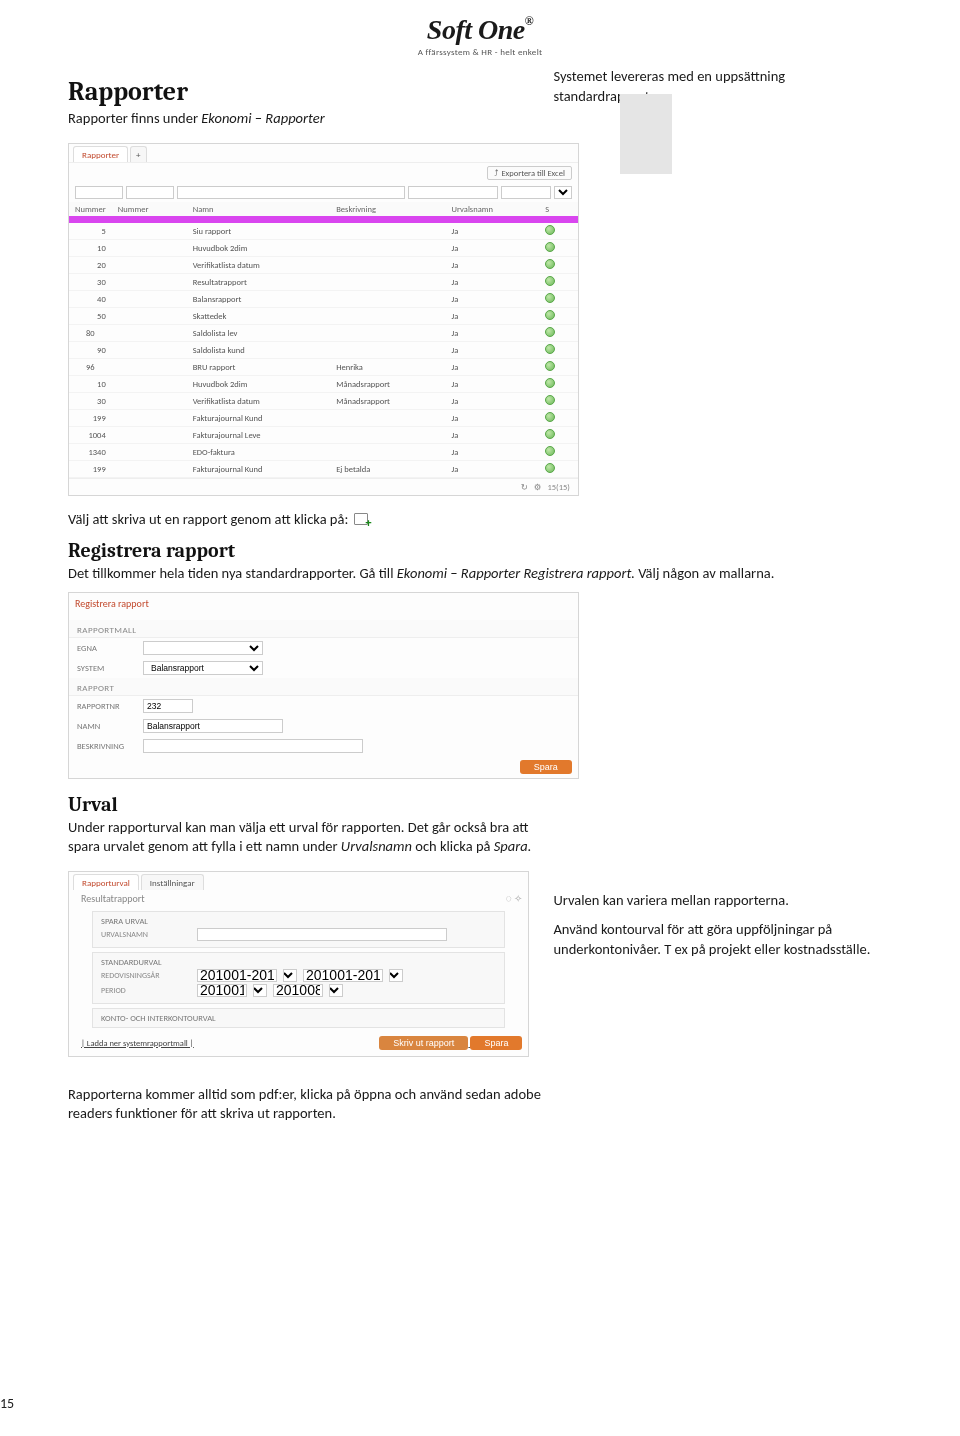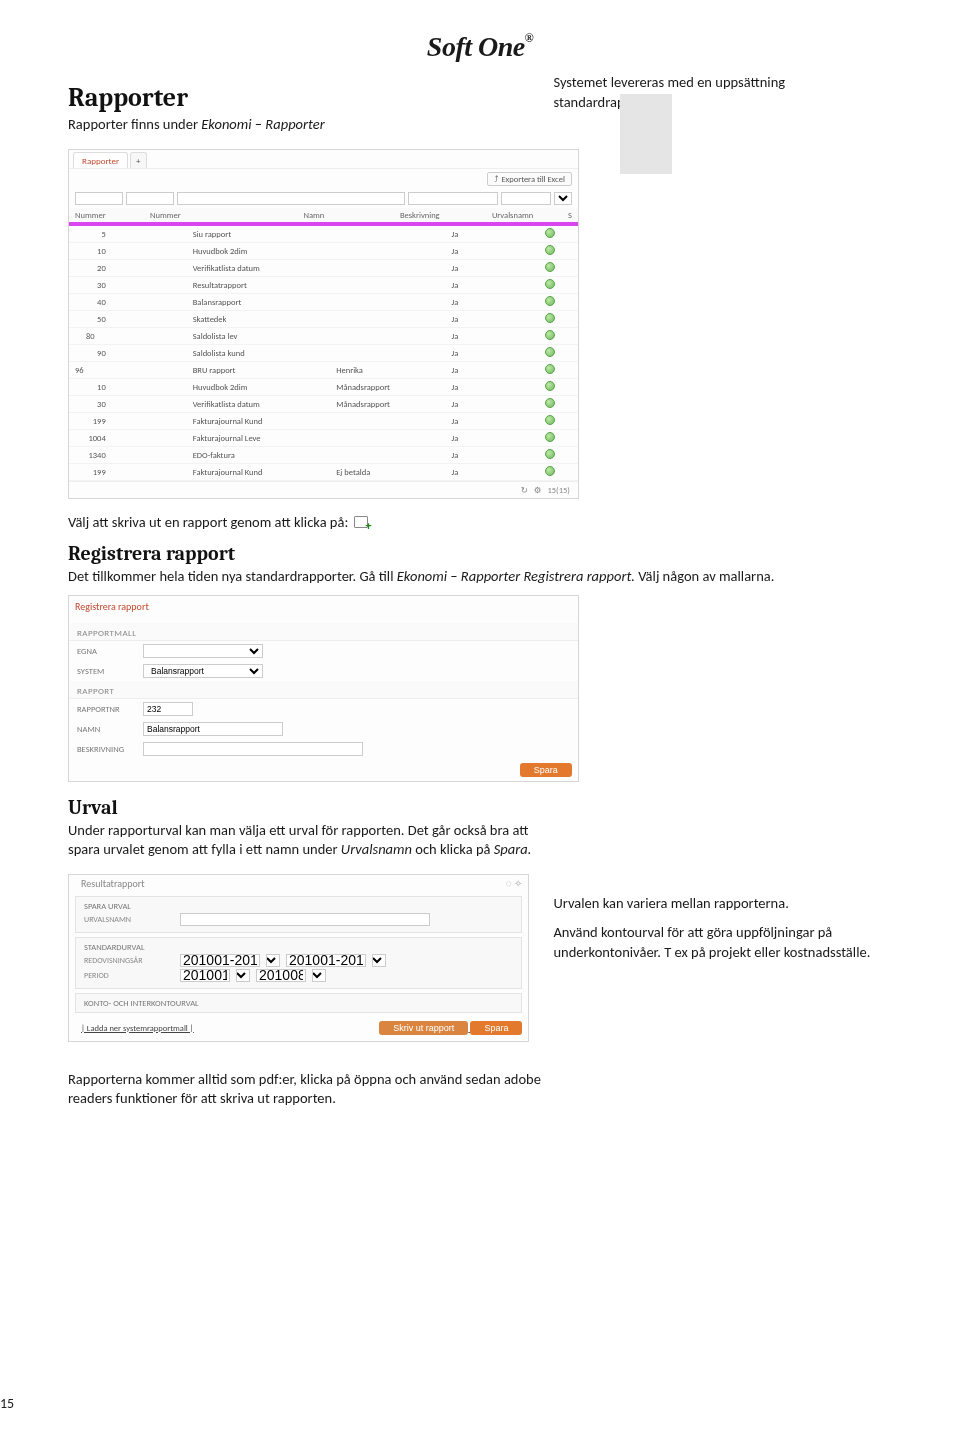--- a/index.html
+++ b/index.html
@@ -16,21 +16,20 @@
     text-align: center;
     padding: 14px 0 6px 0;
   }
   .logo-main {
     font-family: Georgia, serif;
     font-size: 28px;
     font-weight: bold;
     font-style: italic;
     color: #1a1a1a;
     letter-spacing: -0.5px;
-    margin-top: 17px;
   }
   .logo-main sup { font-size: 12px; vertical-align: top; }
   .logo-sub {
     font-size: 9px;
     color: #555;
     letter-spacing: 0.3px;
   }
   .content {
     padding: 0 68px 40px 68px;
   }
@@ -125,25 +124,25 @@
     background:#fff;
   }
   .mock .filter-row select {
     border: 1px solid #ccc;
     height: 13px;
     font-size: 8px;
     background:#fff;
   }
   .mock table { width:100%; border-collapse: collapse; font-size:8.5px;}
   .mock th {
-    text-align: right;
+    text-align: left;
     font-weight: normal;
     color:#666;
     padding: 2px 6px;
-    border-bottom: 4px solid #d946ef;
+    border-bottom: 7px solid #d946ef;
     background: #fafafa;
   }
   .mock td {
     padding: 2px 6px;
     border-bottom: 1px solid #f3f3f3;
     color:#555;
   }
   .mock .run-ico {
     display:inline-block; width:10px; height:10px;
     border-radius:50%;
@@ -201,21 +200,21 @@
   .btn-orange {
     background:#e2792c; color:#fff;
     border:none; padding:2px 14px;
     font-size:9px; border-radius:3px;
   }
   
   .grey-panel {
     background:#f8f8f8;
     border:1px solid #e3e3e3;
     padding:4px 8px;
-    margin:4px 6px;
+    margin:4px 23px;
     font-size:8.5px;
     color:#777;
   }
   .grey-panel .row { display:flex; align-items:center; gap:6px; margin:2px 0;}
   .grey-panel .lbl { width:90px; font-size:8px; text-transform:uppercase; color:#888;}
   .grey-panel input, .grey-panel select {
     border:1px solid #ccc; height:13px; font-size:14px; background:#fff; padding:0 2px;
   }
   .x-icons { font-size:10px; }
   .x-icons .x{color:#c23; padding:0 2px;}
@@ -239,20 +238,21 @@
   .small-grey-title {
     color:#888; font-size:10px;
     padding:0 6px;
   }
 </style>
 </head>
 <body>
 
 <div class="logo">
   <div class="logo-main"><span>Soft One</span><sup>®</sup></div>
+  <div class="logo-sub">A ffärssystem &amp; HR - helt enkelt</div>
 </div>
 
 <div class="gutter-stripe"></div>
 
 <div class="content">
   <div class="two-col">
     <div class="left-col">
       <h1>Rapporter</h1>
       <p class="body-text">
         <span>Rapporter finns under </span><em>Ekonomi – Rapporter</em>
@@ -352,21 +352,21 @@
           </tr>
           <tr>
             <td style="text-align:right;width:38px;">90</td>
             <td></td>
             <td>Saldolista kund</td>
             <td></td>
             <td>Ja</td>
             <td><span class="run-ico"></span></td>
           </tr>
           <tr>
-            <td style="text-align:left;width:38px;">96</td>
+            <td style="text-align:center;width:38px;">96</td>
             <td></td>
             <td>BRU rapport</td>
             <td>Henrika</td>
             <td>Ja</td>
             <td><span class="run-ico"></span></td>
           </tr>
           <tr>
             <td style="text-align:right;width:38px;">10</td>
             <td></td>
             <td>Huvudbok 2dim</td>
@@ -467,20 +467,24 @@
 
   <h2>Urval</h2>
   <p class="body-text" style="max-width:58%;">
     <span>Under rapporturval kan man välja ett urval för rapporten. Det går också bra att spara urvalet genom att fylla i ett namn under </span><em>Urvalsnamn</em><span> och klicka på </span><em>Spara.</em>
   </p>
 
   <div class="two-col">
     <div class="left-col">
 
       <div class="mock">
+        <div class="tab-row">
+          <span class="tab red">Rapporturval</span>
+          <span class="tab">Inställningar</span>
+        </div>
         <div style="display:flex; justify-content:space-between; align-items:center; padding:2px 6px;">
           <span class="small-grey-title">Resultatrapport</span>
           <span style="font-size:10px; color:#aaa;">
             <span>◌</span>
             <span>✧</span>
           </span>
         </div>
         <div class="grey-panel">
           <div>SPARA URVAL</div>
           <div class="row">

